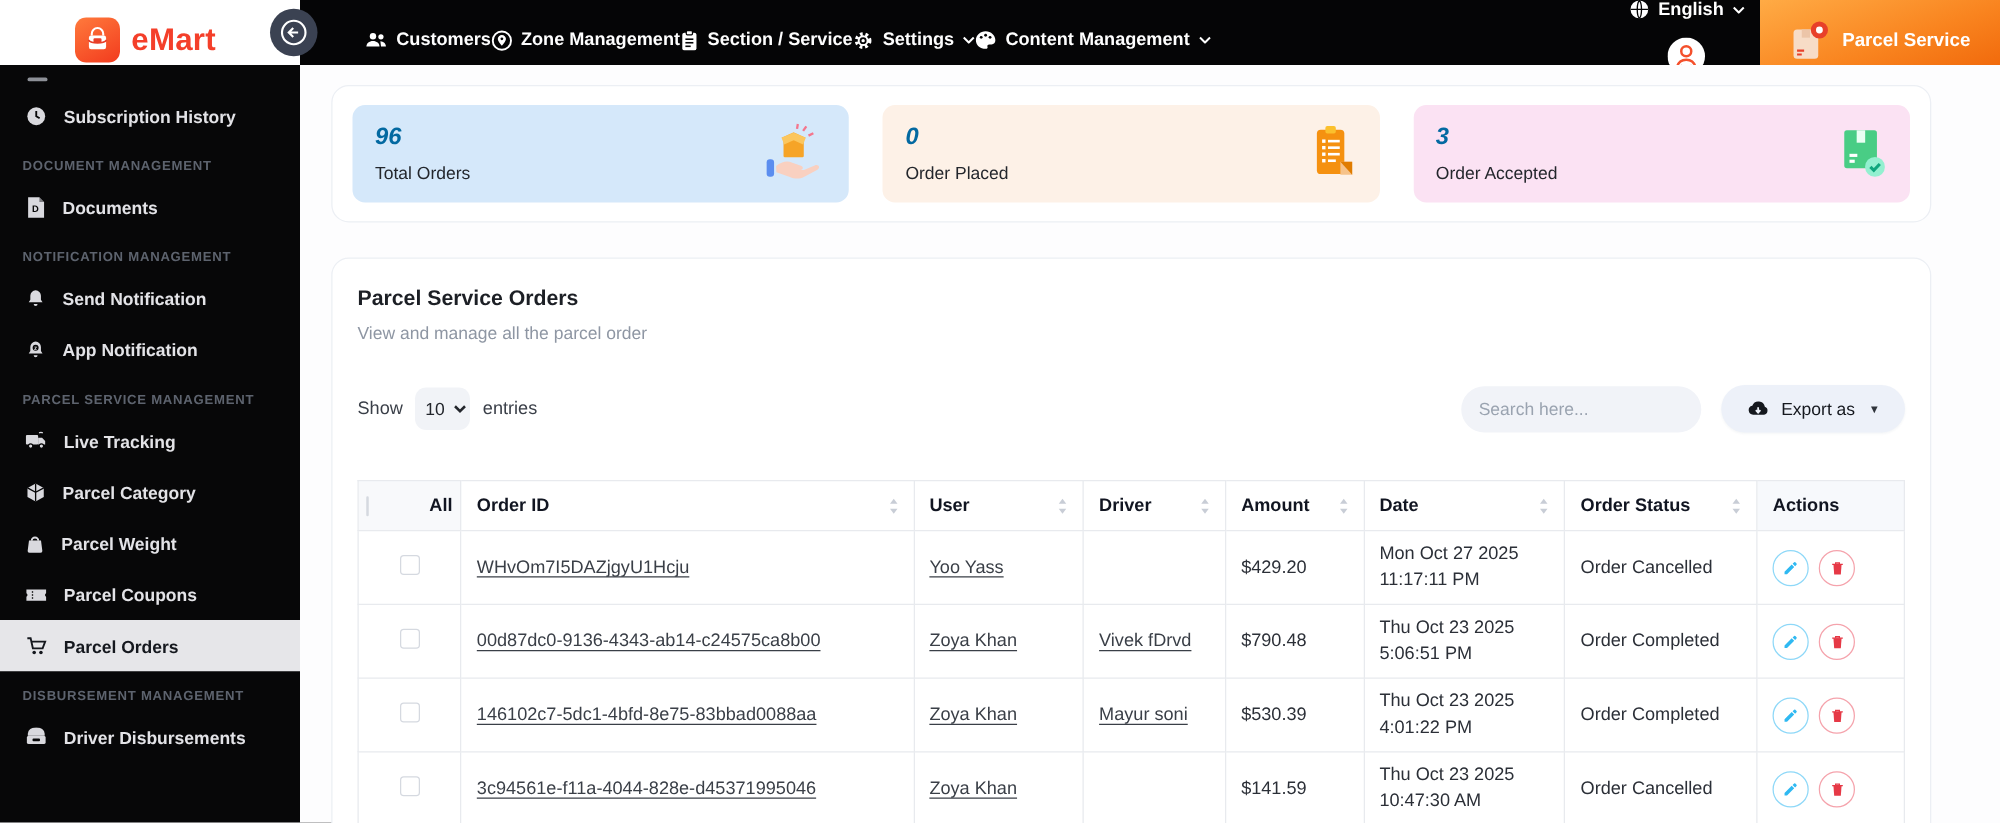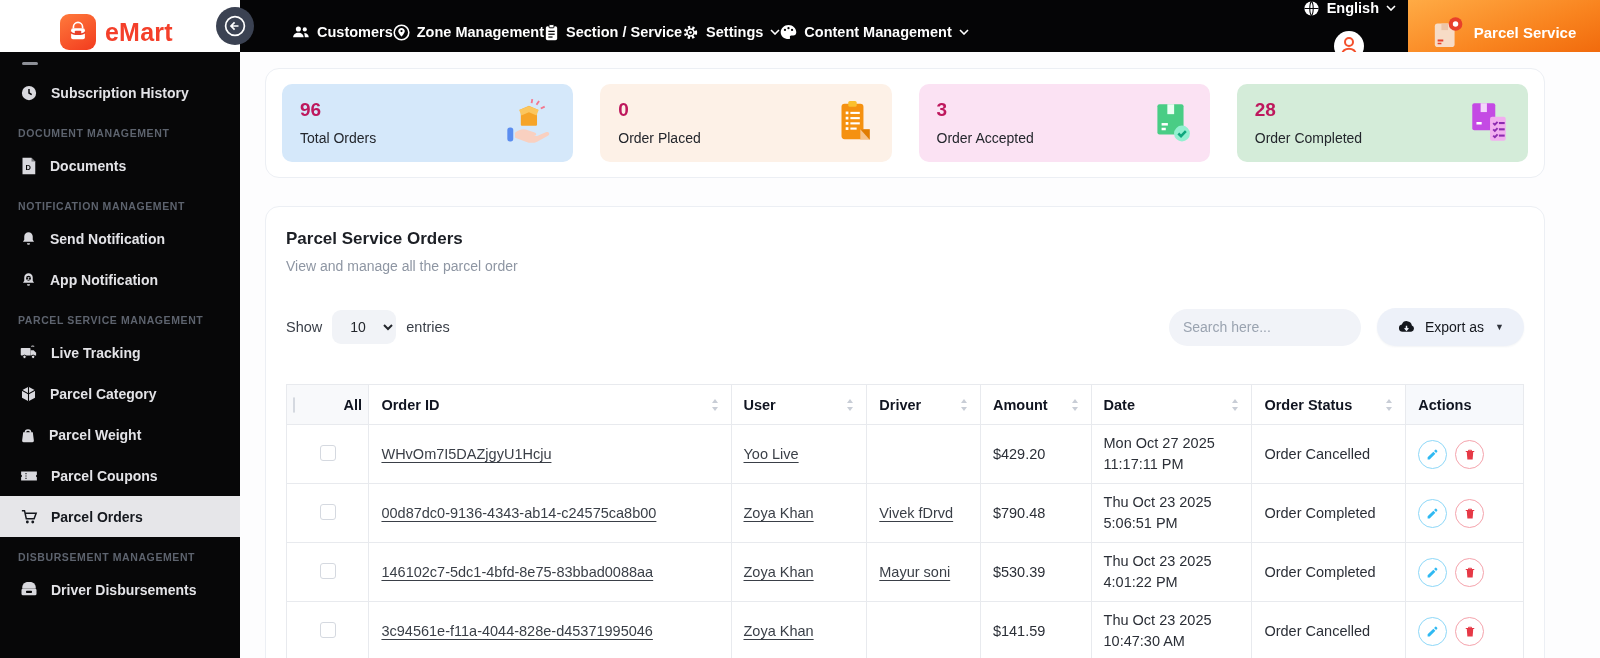--- a/index.html
+++ b/index.html
@@ -26,35 +26,35 @@
   .side-header { font-size:10.5px; font-weight:bold; letter-spacing:.6px; color:#5d636e; padding:14px 0 6px 18px; }
   .side-item { display:flex; align-items:center; gap:13px; height:41px; padding-left:20px; color:#e3e3e7; font-size:14px; font-weight:bold; cursor:pointer; }
   .side-item svg { flex:0 0 auto; color:#d9d9de; }
   .side-item.active { background:#e6e6e9; color:#15181e; }
   .side-item.active svg { color:#15181e; }
 
   
   .main { position:absolute; left:240px; top:52px; width:1360px; height:606px; background:#fdfdfe; }
   .cards-wrap { margin:16px 55px 0 25px; background:#fff; border:1px solid #eceff4; border-radius:14px; padding:15px 16px; display:flex; gap:27px; }
   .stat-card { flex:1; border-radius:10px; padding:15px 18px; position:relative; height:78px; }
-  .stat-value { font-size:19px; font-weight:bold; color:#be185d; }
+  .stat-value { font-size:19px; font-weight:bold; color:#0369a1;font-style:italic; }
   .stat-label { font-size:14px; color:#23262c; margin-top:9px; }
   .stat-icon { position:absolute; right:16px; top:14px; }
   .bg-blue  { background:#d5e8fa; }
   .bg-peach { background:#fdf1e7; }
   .bg-pink  { background:#fbe2f3; }
   .bg-green { background:#d4ecd9; }
 
   .panel { margin:28px 55px 0 25px; background:#fff; border:1px solid #eceff4; border-radius:14px; padding:22px 20px 30px 20px; }
   .panel-title { font-size:17px; font-weight:bold; color:#1c1f25; }
   .panel-sub { font-size:14px; color:#8e96a3; margin-top:9px; }
 
   .controls { display:flex; align-items:center; margin-top:34px; }
   .show-group { display:flex; align-items:center; gap:10px; font-size:14.5px; color:#3a3f48; }
-  .page-select { background:#f1f3f7; border:none; border-radius:9px; padding:8px 14px; font-size:14px; color:#23262c; font-family:inherit; cursor:pointer; }
+  .page-select { background:#f1f3f7; border:none; border-radius:9px; padding:8px 4px; font-size:14px; color:#23262c; font-family:inherit; cursor:pointer; }
   .controls-right { margin-left:auto; display:flex; align-items:center; gap:16px; }
   .search-pill { display:flex; align-items:center; background:#f1f3f8; border-radius:19px; height:37px; width:192px; padding:0 14px; }
   .search-pill input { border:none; background:transparent; outline:none; flex:1; font-size:14px; color:#444; font-family:inherit; }
   .search-pill input::placeholder { color:#9aa3b0; }
   .export-btn { display:flex; align-items:center; gap:9px; background:#edf1f9; border-radius:19px; height:38px; padding:0 20px; font-size:14px; color:#15181e; cursor:pointer; box-shadow:0 1px 2px rgba(40,60,100,.06); }
   .export-caret { font-size:9px; color:#30343c; margin-left:2px; }
 
   table.orders { width:100%; border-collapse:collapse; margin-top:38px; table-layout:fixed; }
   .orders th, .orders td { border:1px solid #e8eaee; font-size:14.5px; }
   .orders thead th { padding:11px 12px; text-align:left; color:#111521; font-weight:bold; height:40px; }
@@ -321,38 +321,20 @@
         <svg width="46" height="48" viewBox="0 0 44 44">
             <rect x="9" y="5" width="25" height="29" rx="2" fill="#49cd85"></rect>
             <rect x="18.5" y="5" width="6.5" height="9.5" fill="#eafff3"></rect>
             <rect x="13" y="23" width="6" height="2.4" fill="#fff"></rect>
             <rect x="13" y="27.5" width="4" height="2.4" fill="#fff"></rect>
             <circle cx="32.5" cy="33" r="7.6" fill="#93f0d0"></circle>
             <path d="M29 33l2.6 2.6 4.6-4.8" stroke="#0fa67d" stroke-width="2.4" fill="none"></path>
           </svg>
       </div>
     </div>
-    <div class="stat-card bg-green">
-      <div class="stat-value">28</div>
-      <div class="stat-label">Order Completed</div>
-      <div class="stat-icon">
-        <svg width="46" height="48" viewBox="0 0 44 44">
-            <rect x="6" y="4" width="22" height="26" rx="2" fill="#c44ae4"></rect>
-            <rect x="14" y="4" width="6" height="8.5" fill="#f3d6fb"></rect>
-            <rect x="10" y="22" width="5" height="2.4" fill="#fff"></rect>
-            <rect x="23" y="17" width="15" height="23" rx="2" fill="#f2aef0"></rect>
-            <path d="M26 23l1.6 1.6 2.6-2.8" stroke="#8d2bb0" stroke-width="1.8" fill="none"></path>
-            <rect x="31.5" y="22" width="5.5" height="2" fill="#8d2bb0"></rect>
-            <path d="M26 29l1.6 1.6 2.6-2.8" stroke="#8d2bb0" stroke-width="1.8" fill="none"></path>
-            <rect x="31.5" y="28" width="5.5" height="2" fill="#8d2bb0"></rect>
-            <path d="M26 35l1.6 1.6 2.6-2.8" stroke="#8d2bb0" stroke-width="1.8" fill="none"></path>
-            <rect x="31.5" y="34" width="5.5" height="2" fill="#8d2bb0"></rect>
-          </svg>
-      </div>
-    </div>
   </div>
 
   <div class="panel">
     <div class="panel-title">Parcel Service Orders</div>
     <div class="panel-sub">View and manage all the parcel order</div>
 
     <div class="controls">
       <div class="show-group">
         <span>Show</span>
         <select class="page-select">
@@ -456,21 +438,21 @@
                 </svg>
               </div>
             </th>
           <th class="th-actions"><span>Actions</span></th>
         </tr>
       </thead>
       <tbody>
         <tr>
           <td class="cell-check"><input type="checkbox" style=""></td>
           <td><span class="link-cell">WHvOm7I5DAZjgyU1Hcju</span></td>
-          <td><span class="link-cell">Yoo Live</span></td>
+          <td><span class="link-cell">Yoo Yass</span></td>
           <td><span class="link-cell"></span></td>
           <td>$429.20</td>
           <td class="date-cell">
               <div>Mon Oct 27 2025</div>
               <div>11:17:11 PM</div>
             </td>
           <td>Order Cancelled</td>
           <td class="actions-cell">
               <div class="action-btns">
             <span class="icon-btn edit-btn">

